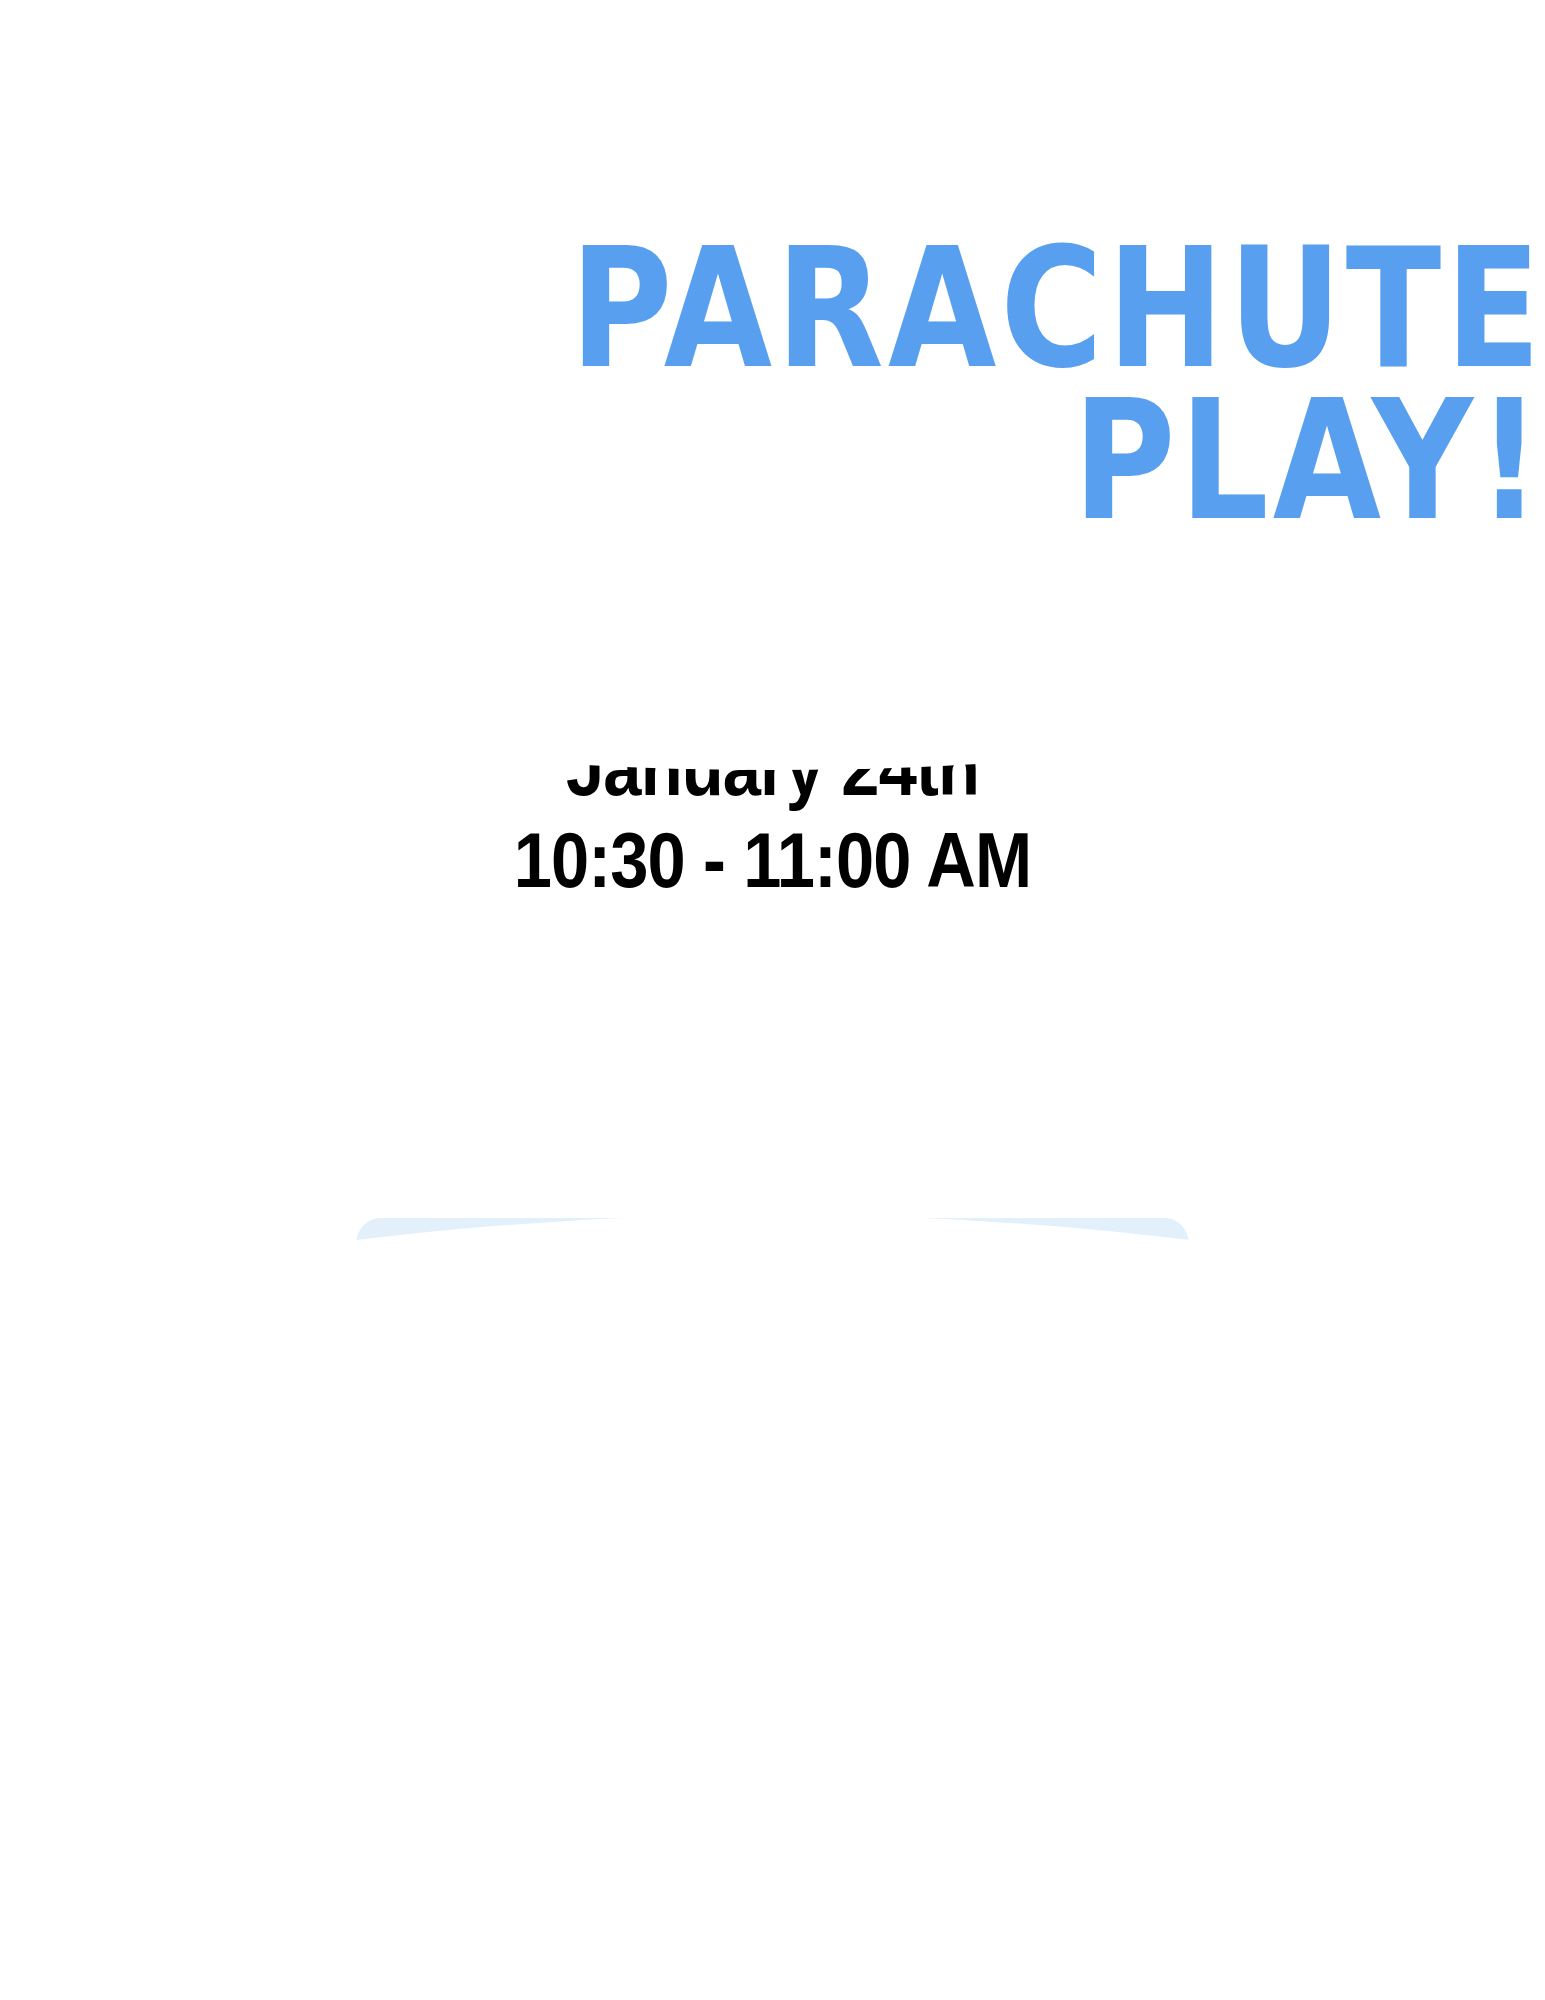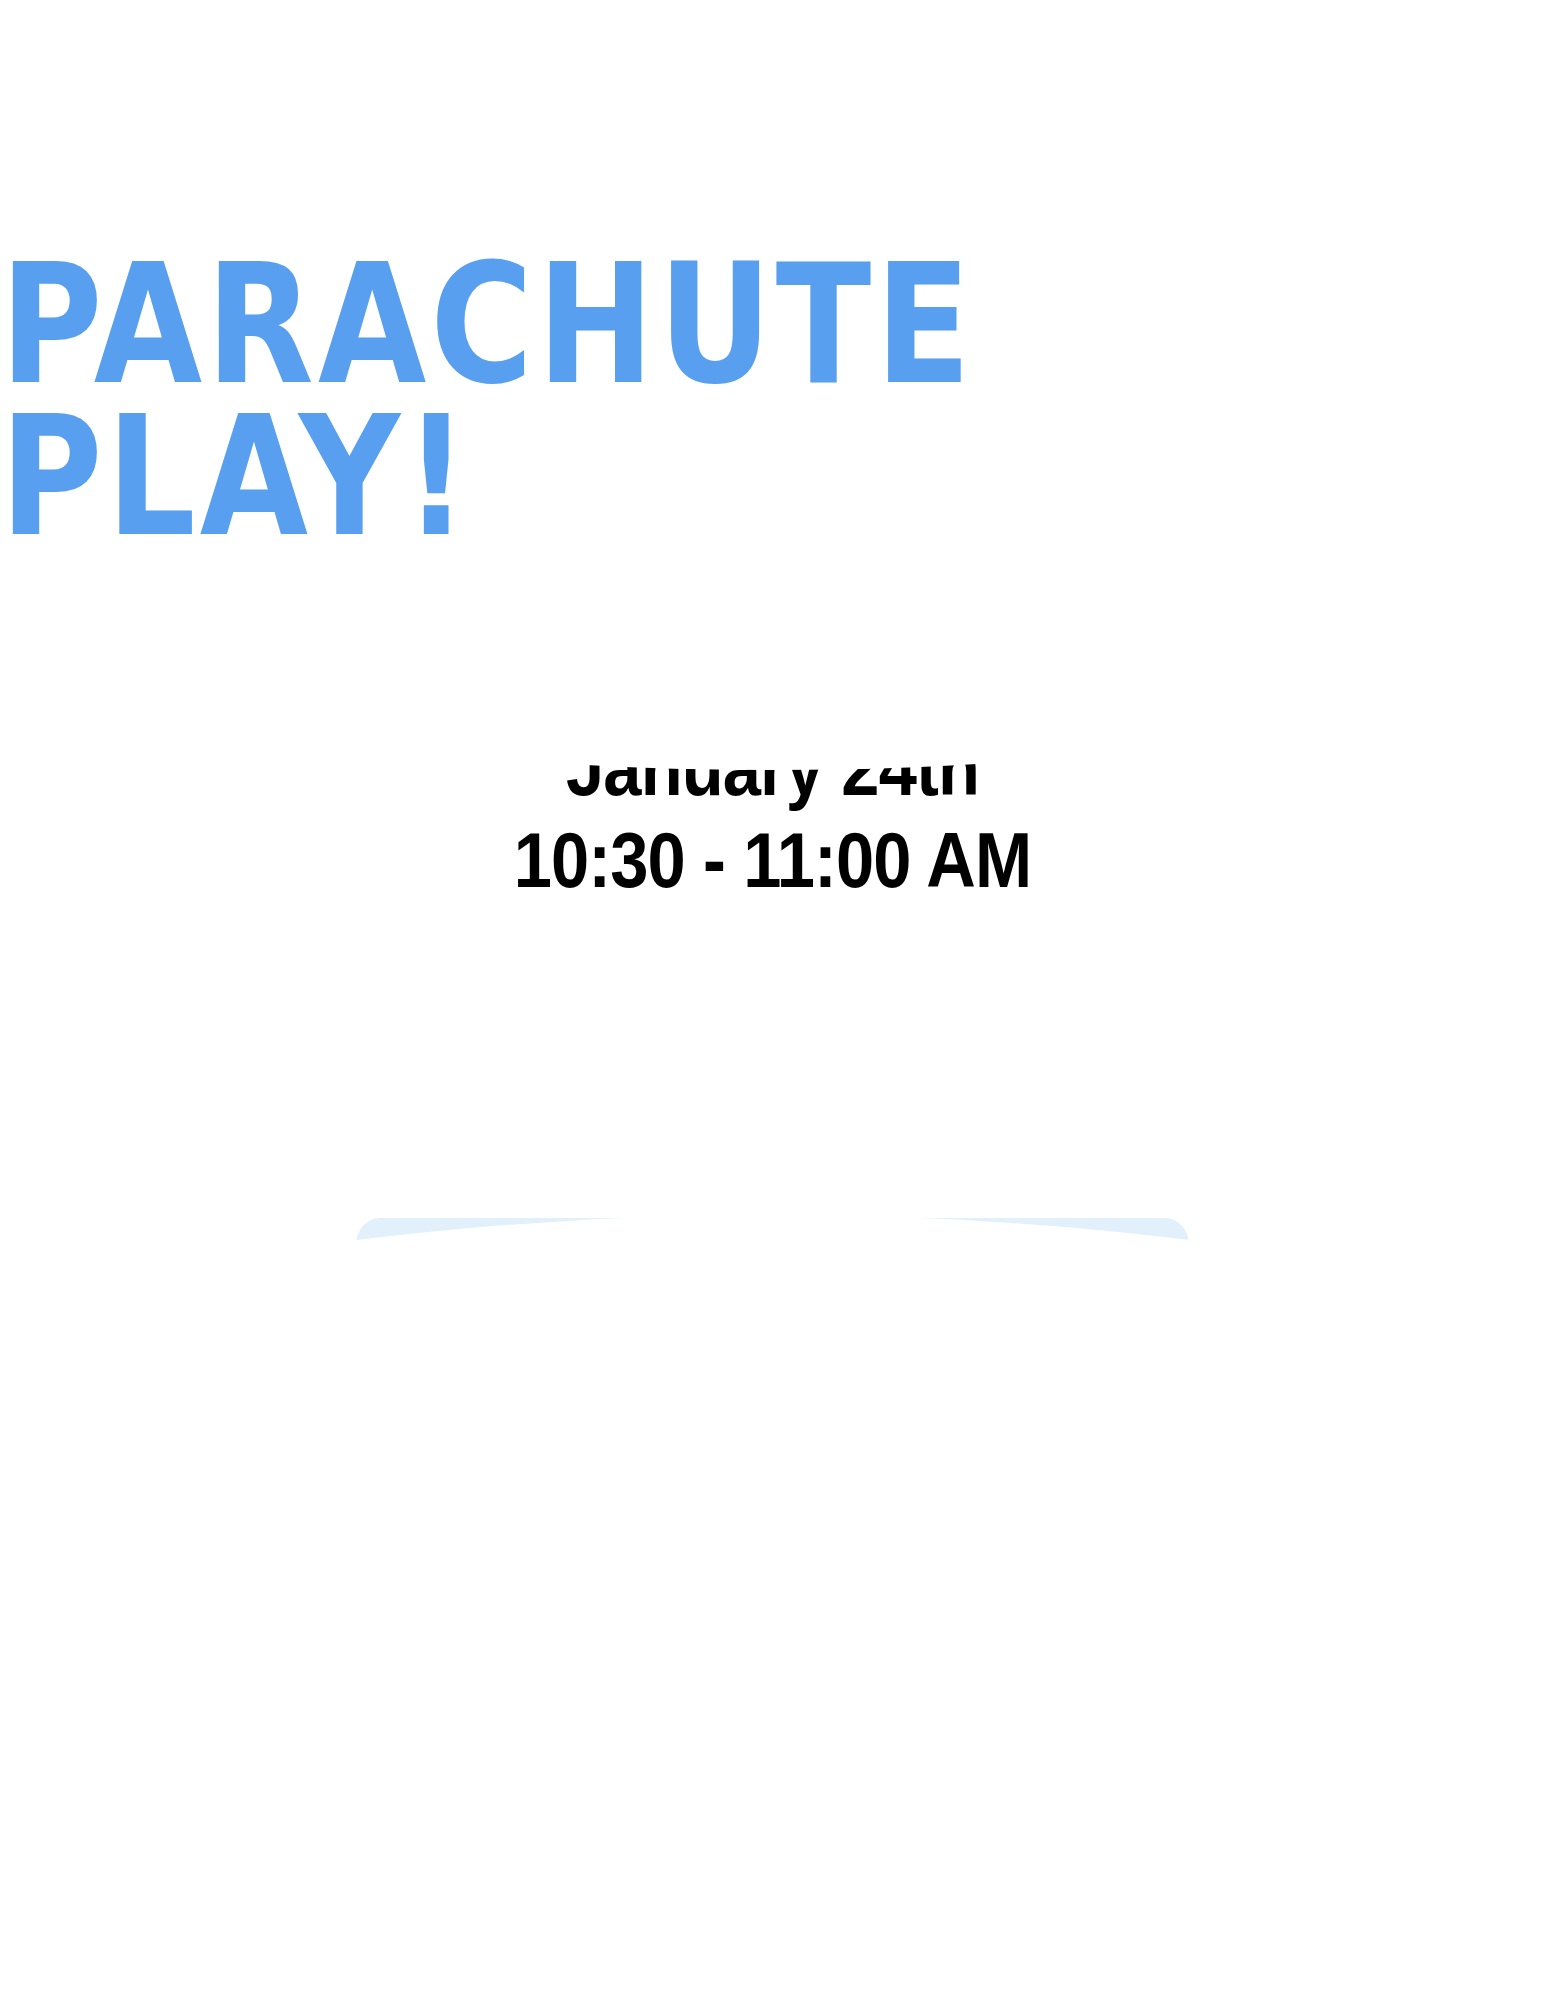--- a/index.html
+++ b/index.html
@@ -48,24 +48,24 @@
     font-size: 47px;
     line-height: 59px;
     color: #0b0b0b;
     letter-spacing: -0.5px;
     transform: scaleX(0.86);
   }
 
   
   #title {
     position: absolute;
-    top: 236px;
+    top: 220px;
     left: 0;
     width: 1545px;
-    text-align: left;
+    text-align: right;
     z-index: 7;
   }
   #title .tline {
     display: block;
     font-family: "DejaVu Sans", sans-serif;
     font-weight: bold;
     font-size: 140px;
     line-height: 152px;
     color: #58a0ef;
     letter-spacing: 4px;

